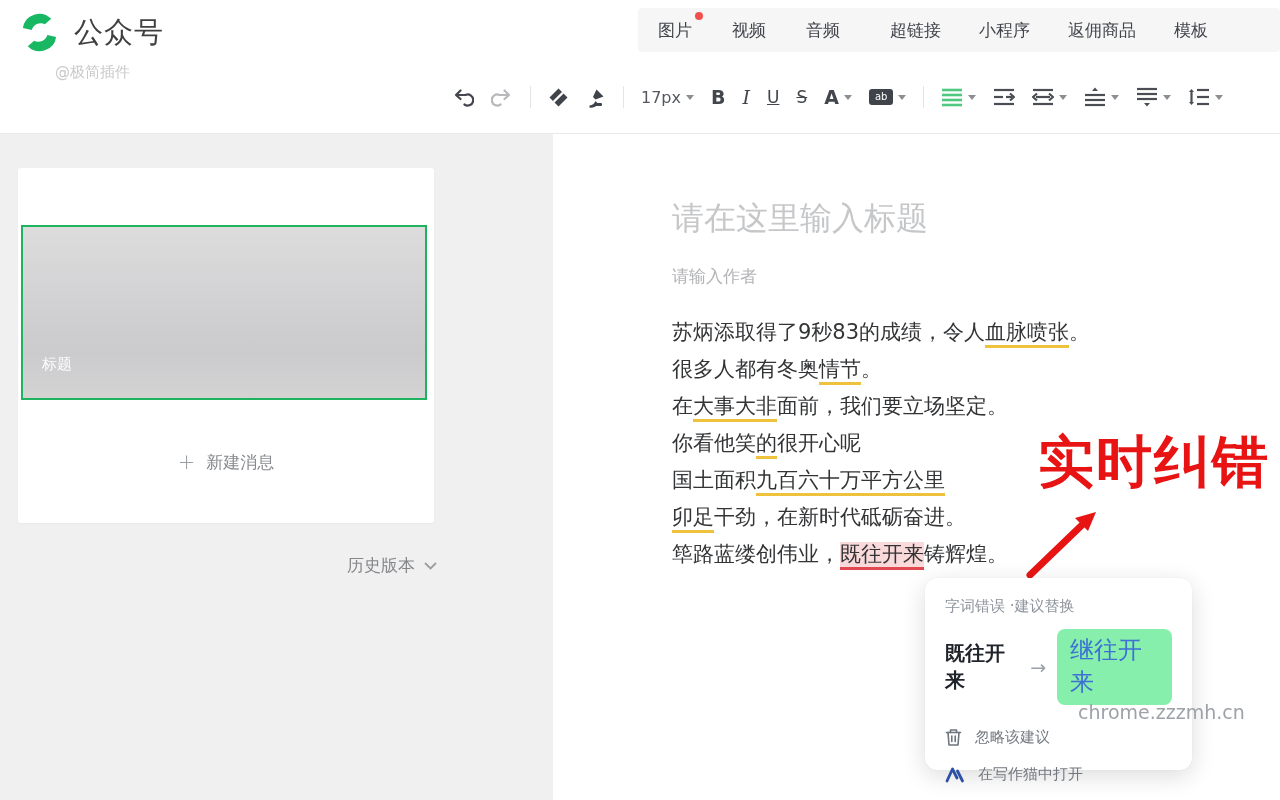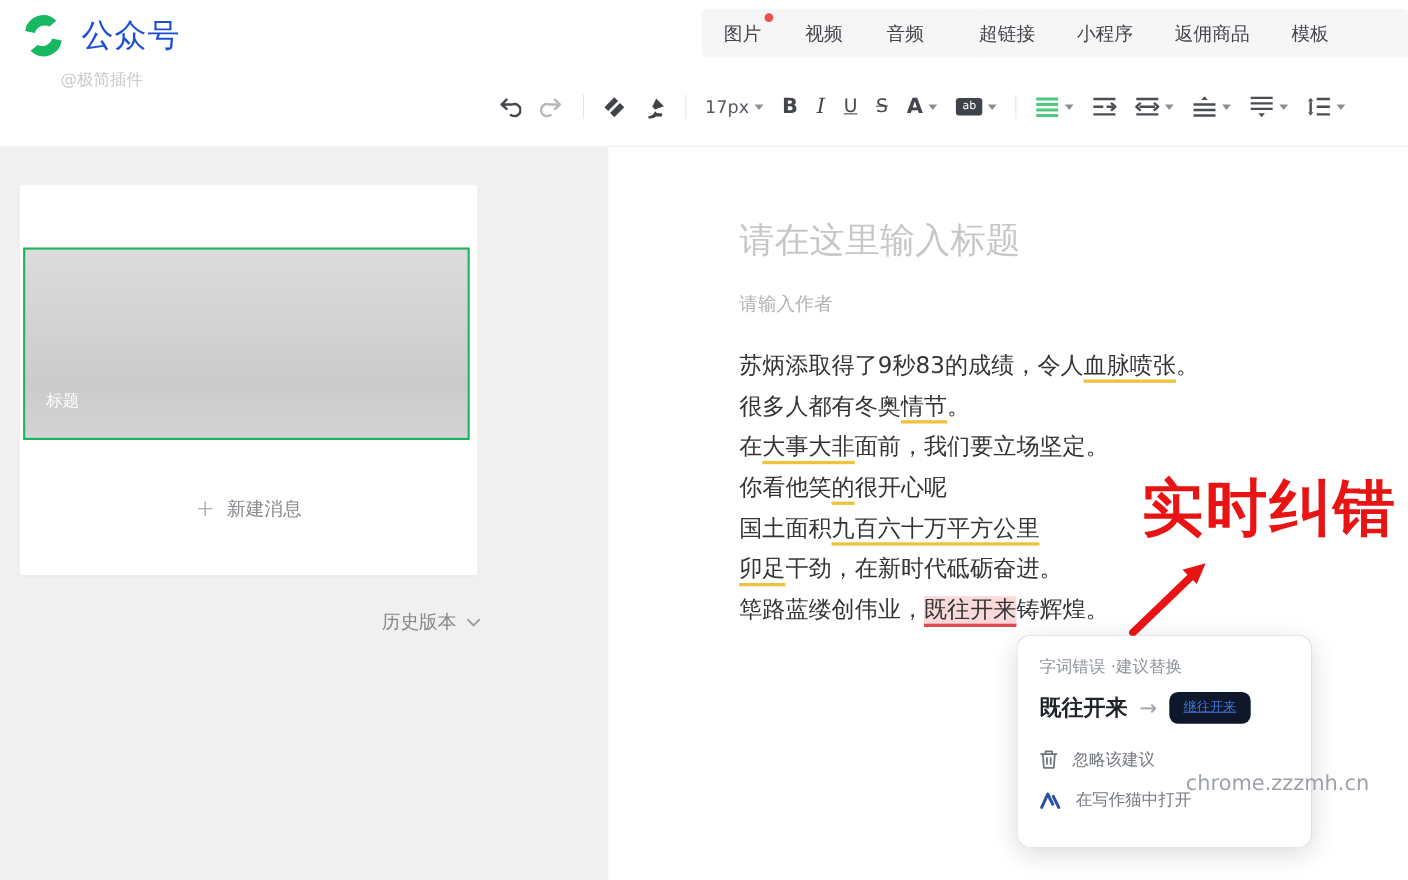--- a/index.html
+++ b/index.html
@@ -2,21 +2,21 @@
 <html><head>
 <meta charset="utf-8">
 <style>
   * { margin:0; padding:0; box-sizing:border-box; }
   html,body { width:1280px; height:800px; }
   body { font-family:"DejaVu Sans","Liberation Sans",sans-serif; background:#fff; }
   #app { position:relative; width:1280px; height:800px; background:#fff; overflow:hidden; }
 
   
   .brand { position:absolute; left:18px; top:11px; display:flex; align-items:center; gap:13px; }
-  .brand-title { font-size:29px; color:#1d4ed8; font-weight:500; letter-spacing:1px; }
+  .brand-title { font-size:29px; color:#404040; font-weight:500; letter-spacing:1px; }
   .wm-plugin { position:absolute; left:55px; top:63px; font-size:15px; color:#c9cacc; }
 
   .nav-group { position:absolute; top:8px; height:44px; background:#f6f6f7; border-radius:4px;
                display:flex; align-items:center; font-size:17px; color:#42454b;text-align:right; }
   .nav-insert { left:638px; padding:0 58px 0 20px; gap:40px; }
   .nav-tools  { left:880px; right:0; padding:0 0 0 10px; gap:38px; }
   .nav-item { position:relative; cursor:pointer; white-space:nowrap; }
   .red-dot { position:absolute; top:-7px; right:-11px; width:8px; height:8px; border-radius:50%; background:#f24e4e; }
 
   
@@ -59,21 +59,21 @@
   .annotation { position:absolute; left:1038px; top:425px; font-size:56px; font-weight:700; color:#e81414; letter-spacing:2px; z-index:4; }
   .red-arrow { position:absolute; left:1016px; top:503px; z-index:4; }
 
   
   .popup { position:absolute; left:925px; top:578px; width:267px; height:192px; background:#fff; border-radius:12px;
            box-shadow:0 6px 24px rgba(0,0,0,.14), 0 0 1px rgba(0,0,0,.1); padding:19px 20px 0; z-index:5; }
   .p-header { font-size:15px; color:#8e939c; }
   .p-main { margin-top:13px; display:flex; align-items:center; gap:11px; }
   .p-wrong { font-size:20px; font-weight:700; color:#1f232a; }
   .p-arrowchar { color:#9aa0a8; font-size:19px; }
-  .p-pill { background:#0f172a; color:#3e71d3; font-size:12px; padding:5px 13px 7px; border-radius:8px; cursor:pointer;text-decoration:underline; }
+  .p-pill { background:#86efac; color:#3e71d3; font-size:24px; padding:5px 13px 7px; border-radius:8px; cursor:pointer; }
   .p-action { display:flex; align-items:center; gap:13px; color:#73787f; font-size:15px; cursor:pointer; }
   .p-ignore { margin-top:23px; }
   .p-open { margin-top:18px; }
 
   .wm-site { position:absolute; left:1078px; top:701px; font-size:19px; color:#9da1a8; z-index:6; }
 </style>
 </head>
 <body>
 
 <div id="app">

